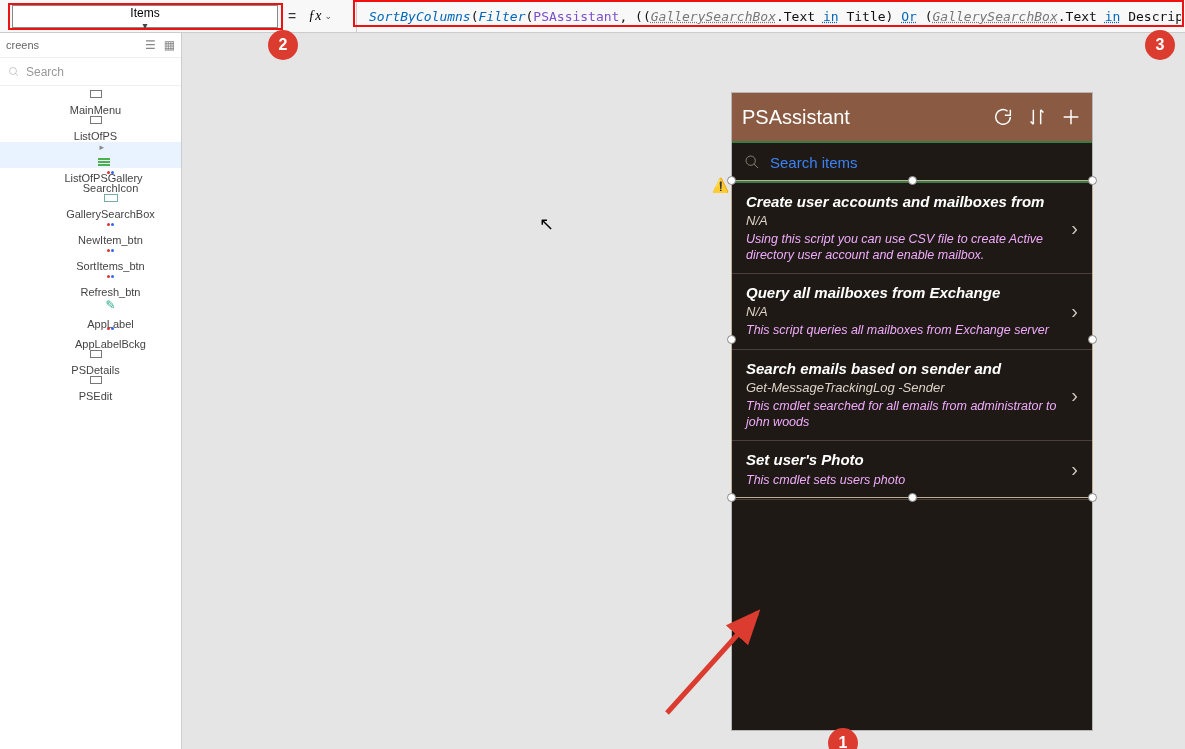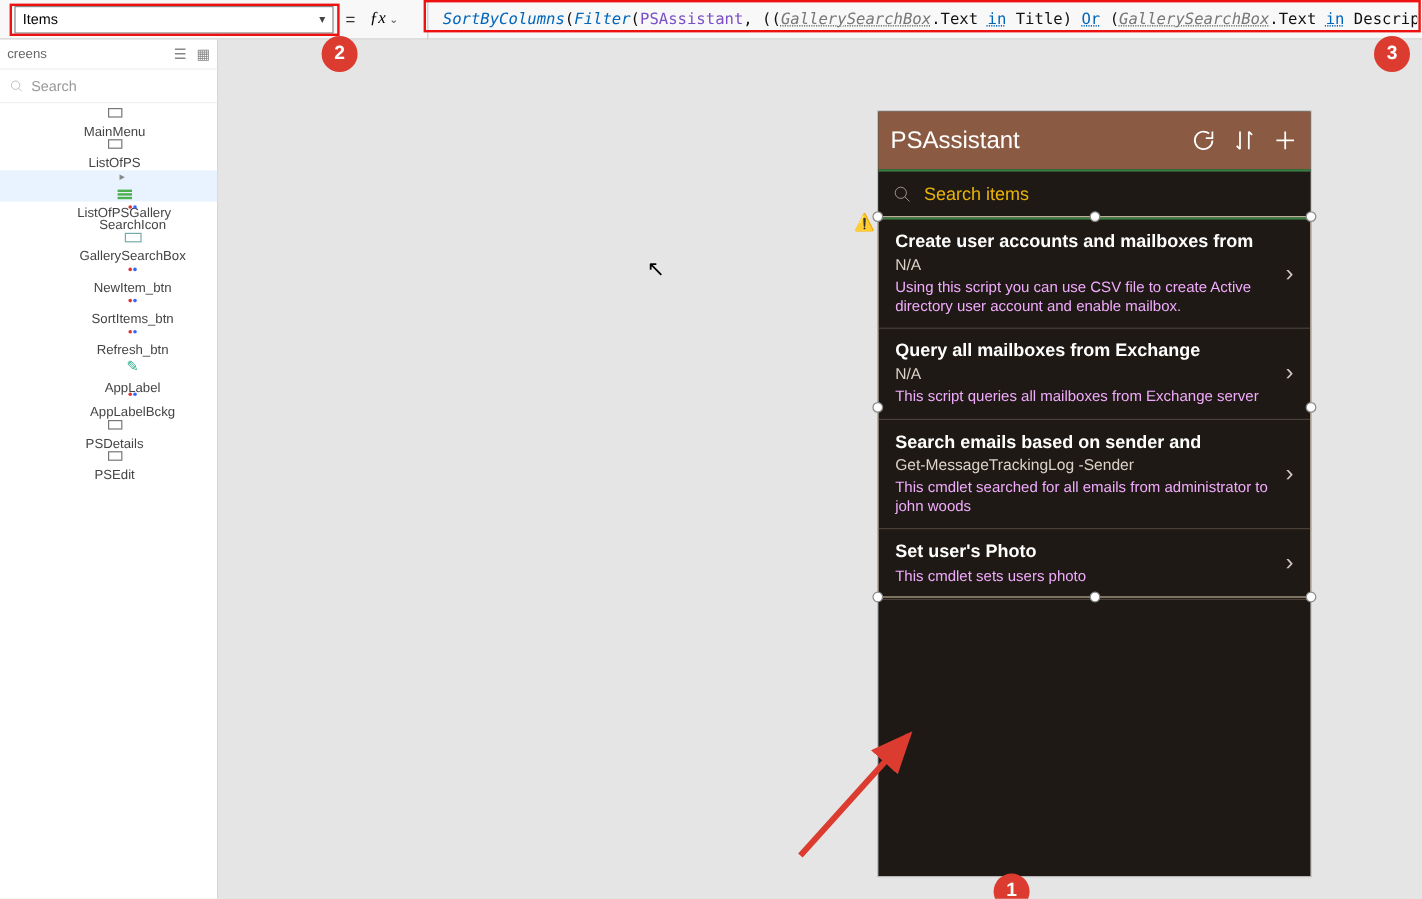--- a/index.html
+++ b/index.html
@@ -23,20 +23,21 @@
   }
   .property-select {
     margin-left:12px;
     width:266px; height:23px;
     border:1px solid #888;
     background:#fff;
     padding:0 6px;
     font-size:12px;
     display:flex; align-items:center;
     justify-content:space-between;
+    flex-direction:column;
   }
   .property-select .caret { font-size:10px; color:#444; }
   .eq { font-size:14px; color:#333; padding:0 4px; }
   .fx-box {
     display:flex; align-items:center; gap:3px;
     padding:0 24px 0 2px;
     border-right:1px solid #ccc;
     height:44px;
   }
   .fx-label { font-style:italic; font-family:"Segoe UI",serif; font-size:14px; }
@@ -149,29 +150,29 @@
 
   .phone-search {
     height:42px;
     border-top:2px solid #3a7d44;
     border-bottom:2px solid #3a7d44;
     background:#1e1914;
     display:flex; align-items:center; gap:10px;
     padding:0 12px;
   }
   .phone-search svg{ width:16px;height:16px; stroke:#b9b0a6; fill:none;}
-  .phone-search-ph { color:#eab308; font-size:15px; }
+  .phone-search-ph { color:#3b82f6; font-size:15px; }
 
   .g-item {
     border-bottom:1px solid #4a4039;
     padding:10px 14px;
     display:flex; align-items:center; gap:10px;
     color:#fff;
   }
-  .g-body { flex:1; }
+  .g-body { flex:1;font-style:italic; }
   .g-title { font-size:15px; font-weight:600; line-height:1.2; color:#fff; }
   .g-sub   { font-size:13px; color:#ddd2c8; margin-top:2px;}
   .g-desc  { font-size:12.5px; color:#f0abfc; margin-top:4px; line-height:1.25;}
   .g-chev { color:#cfc6bd; font-size:20px; }
 
   
   .sel-wrap {
     position:absolute;
     left:550px; top:148px;
     width:360px; height:316px;

